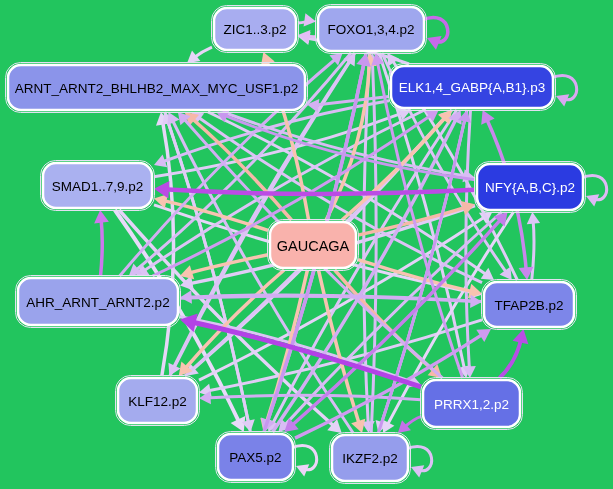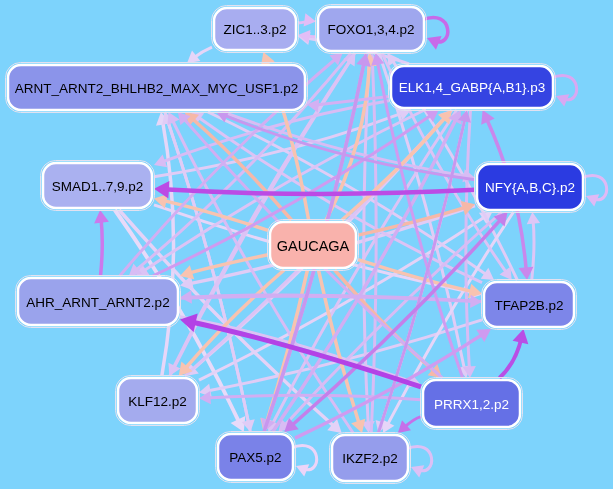--- a/index.html
+++ b/index.html
@@ -1,16 +1,16 @@
 <!DOCTYPE html>
 <html><head>
 <meta charset="utf-8">
 <style>
   html,body{margin:0;padding:0;background:#ffffff;}
-  #stage{position:relative;width:613px;height:489px;background:#7dd3fc;overflow:hidden;
+  #stage{position:relative;width:613px;height:489px;background:#22c55e;overflow:hidden;
          font-family:"Liberation Sans", sans-serif;}
   svg{position:absolute;left:0;top:0;}
   .node-label{pointer-events:none;}
 </style>
 </head>
 <body>
 
 <div id="stage">
   <svg id="net" width="613" height="489" viewBox="0 0 613 489">
       <g>

